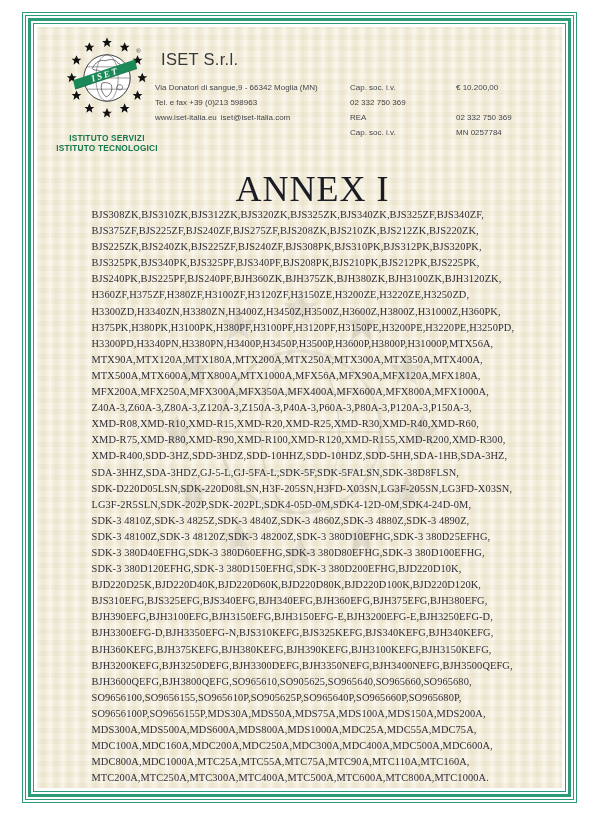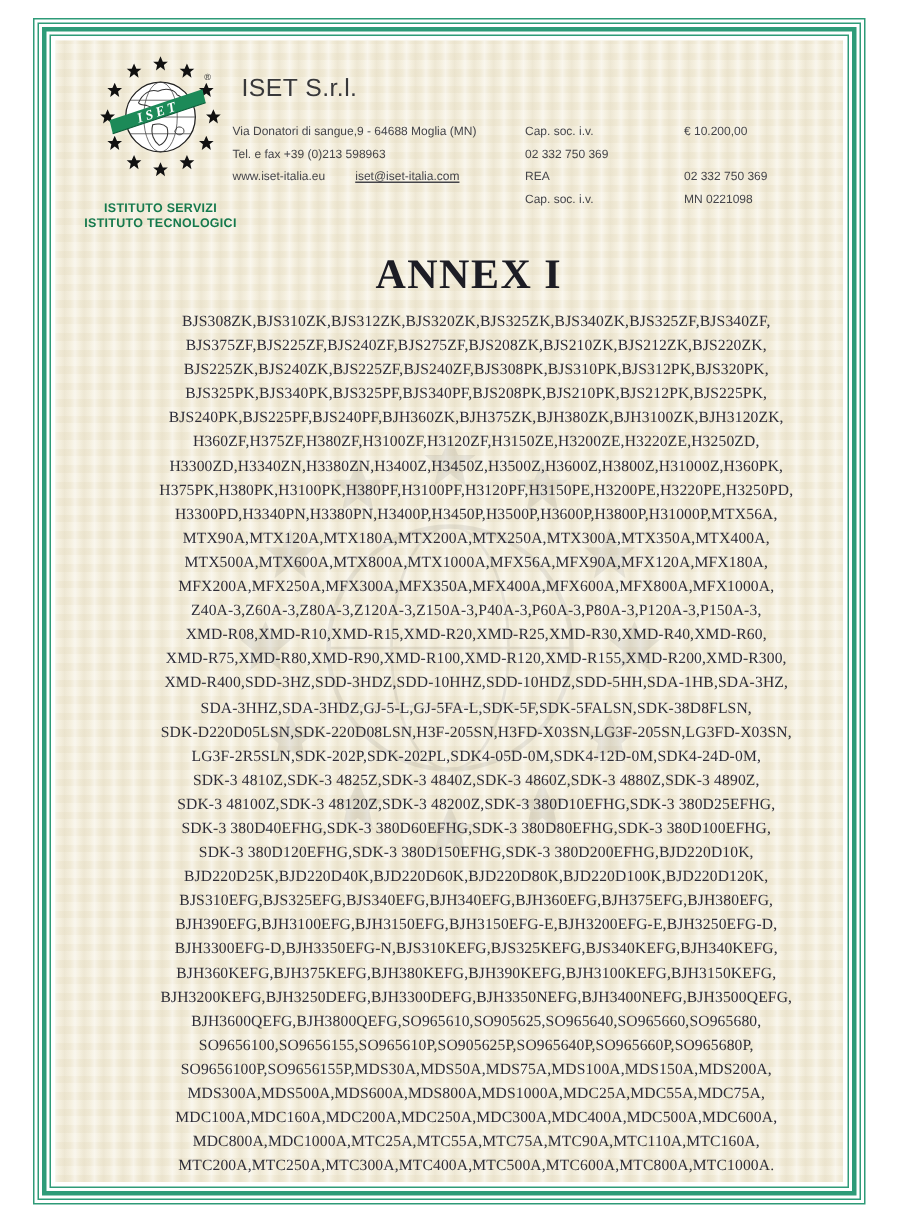--- a/index.html
+++ b/index.html
@@ -32,33 +32,33 @@
   .watermark{position:absolute;left:50%;top:255px;transform:translateX(-50%);
     width:300px;height:300px;opacity:0.09;pointer-events:none;}
 
   
   .logo-block{position:absolute;left:14px;top:8px;width:112px;text-align:center;}
   .logo-block svg.emblem{width:86px;height:86px;display:block;margin:0 auto;}
   .logo-caption{margin-top:12px;color:var(--caption-green);font-weight:700;
     font-size:8.3px;line-height:10px;letter-spacing:0.2px;}
   .company-name{position:absolute;left:124px;top:23px;font-size:16.5px;color:#38383a;letter-spacing:0.3px;}
   .contact{position:absolute;left:118px;top:53px;font-size:8px;color:#45454a;line-height:15px;}
-  .contact .email{color:#45454a;text-decoration:underline;margin-left:20px;cursor:pointer;}
+  .contact .email{color:#45454a;margin-left:4px;cursor:pointer;}
   .registry{position:absolute;left:313px;top:53px;width:218px;font-size:8px;color:#45454a;line-height:15px;}
   .reg-row{display:flex;}
   .reg-label{width:106px;flex:none;}
   .reg-value{flex:1;}
 
   
   .annex-title{position:absolute;left:0;top:141px;width:100%;text-align:center;
-    font-family:"Liberation Serif",serif;font-weight:700;font-size:28px;
+    font-family:"Liberation Serif",serif;font-weight:400;font-size:36px;
     letter-spacing:1px;color:#1c1c24;padding-left:26px;}
   .codes{position:absolute;top:180px;left:calc(50% + 18px);transform:translateX(-50%);
     width:452px;font-family:"Liberation Serif",serif;font-size:10.4px;line-height:16.1px;
-    color:var(--body-text);text-align:center;white-space:pre-line;letter-spacing:0.1px;}
+    color:var(--body-text);text-align:left;white-space:pre-line;letter-spacing:0.1px;}
 </style>
 </head>
 <body>
 
 <div class="canvas">
   <div class="pb1">
     <div class="pb2">
         <div class="pb3">
           <div class="pb4">
       <div class="page-inner">
@@ -117,42 +117,42 @@
             </svg>
             <div class="logo-caption">
               <div>ISTITUTO SERVIZI</div>
               <div>ISTITUTO TECNOLOGICI</div>
             </div>
           </div>
 
           <div class="company-name">ISET S.r.l.</div>
 
           <div class="contact">
-            <div>Via Donatori di sangue,9 - 64688 Moglia (MN)</div>
+            <div>Via Donatori di sangue,9 - 66342 Moglia (MN)</div>
             <div>Tel. e fax +39 (0)213 598963</div>
             <div>
               <span>www.iset-italia.eu</span><a class="email">iset@iset-italia.com</a>
             </div>
           </div>
 
           <div class="registry">
             <div class="reg-row">
               <span class="reg-label">Cap. soc. i.v.</span>
               <span class="reg-value">€ 10.200,00</span>
             </div>
             <div class="reg-row">
               <span class="reg-value">02 332 750 369</span>
             </div>
             <div class="reg-row">
               <span class="reg-label">REA</span>
               <span class="reg-value">02 332 750 369</span>
             </div>
             <div class="reg-row">
               <span class="reg-label">Cap. soc. i.v.</span>
-              <span class="reg-value">MN 0221098</span>
+              <span class="reg-value">MN 0257784</span>
             </div>
           </div>
         </header>
 
         <h1 class="annex-title">ANNEX I</h1>
         <div class="codes">BJS308ZK,BJS310ZK,BJS312ZK,BJS320ZK,BJS325ZK,BJS340ZK,BJS325ZF,BJS340ZF,
 BJS375ZF,BJS225ZF,BJS240ZF,BJS275ZF,BJS208ZK,BJS210ZK,BJS212ZK,BJS220ZK,
 BJS225ZK,BJS240ZK,BJS225ZF,BJS240ZF,BJS308PK,BJS310PK,BJS312PK,BJS320PK,
 BJS325PK,BJS340PK,BJS325PF,BJS340PF,BJS208PK,BJS210PK,BJS212PK,BJS225PK,
 BJS240PK,BJS225PF,BJS240PF,BJH360ZK,BJH375ZK,BJH380ZK,BJH3100ZK,BJH3120ZK,

